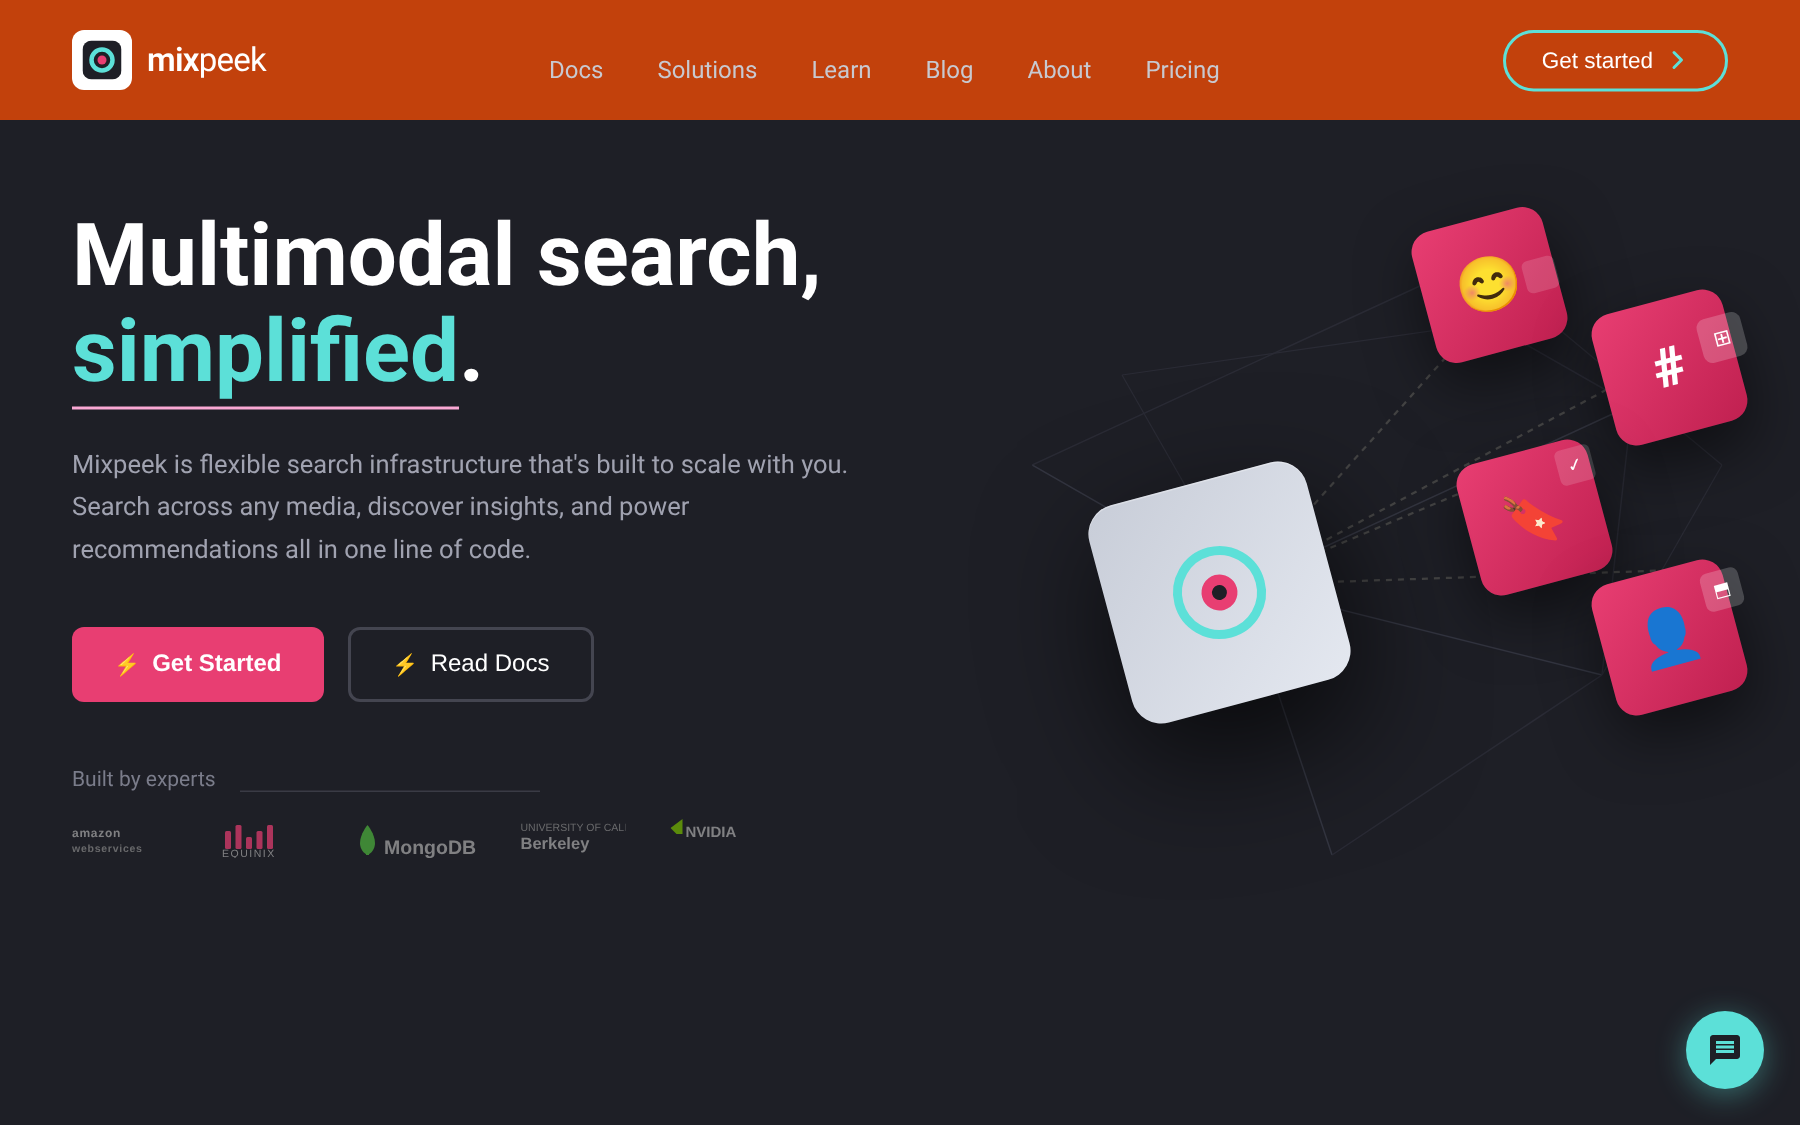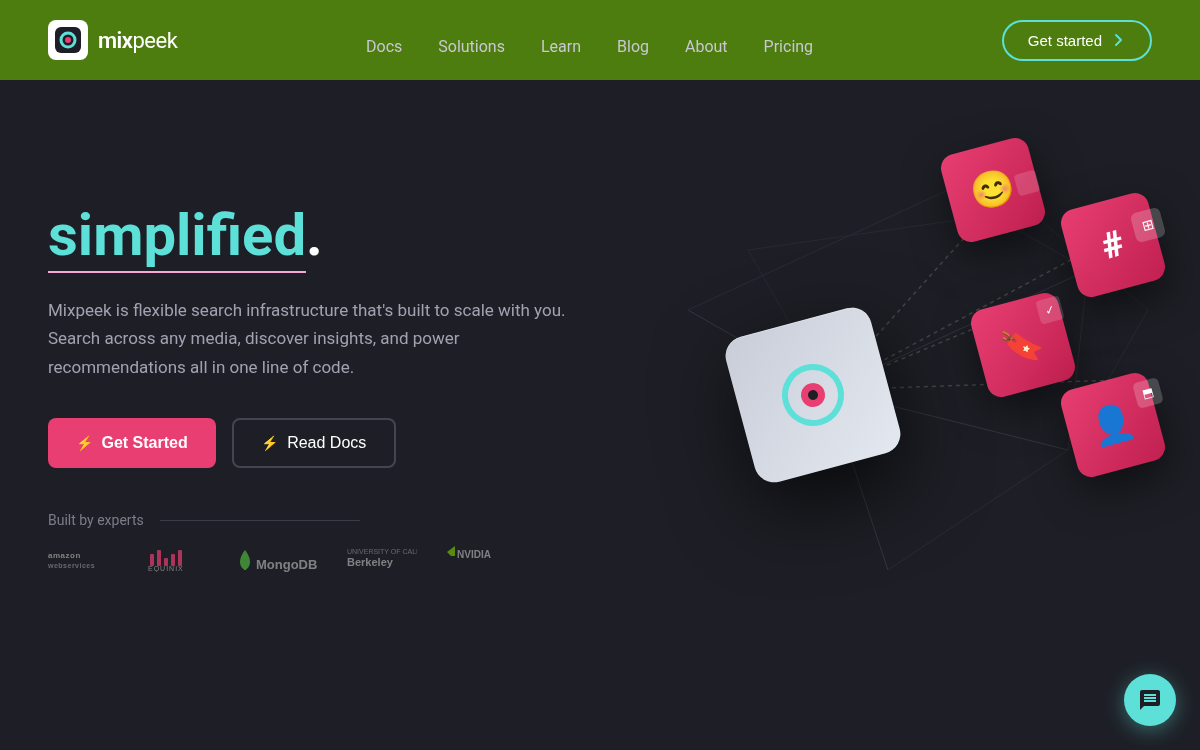--- a/index.html
+++ b/index.html
@@ -12,21 +12,21 @@
       overflow: hidden;
     }
 
     
     .navbar {
       display: flex;
       align-items: center;
       justify-content: space-between;
       padding: 0 48px;
       height: 80px;
-      background-color: #4d7c0f;
+      background-color: #c2410c;
     }
     .navbar-left {
       display: flex;
       align-items: center;
       gap: 10px;
     }
     .logo-icon {
       width: 40px;
       height: 40px;
       background: #ffffff;
@@ -153,21 +153,21 @@
     .btn-icon { font-size: 14px; }
 
     .built-by {
       margin-top: 4px;
     }
     .built-by-label {
       font-size: 14px;
       color: #7a7c8a;
       margin-bottom: 16px;
       display: flex;
-      align-items: center;
+      align-items: flex-end;
       gap: 16px;
     }
     .built-by-label::after {
       content: '';
       display: block;
       height: 1px;
       width: 200px;
       background: #3a3b45;
     }
     .logos-row {
@@ -262,21 +262,21 @@
     <span>Get started</span>
     <svg viewBox="0 0 16 16" fill="none">
       <path d="M6 3l5 5-5 5" stroke="#5ce0d8" stroke-width="2" stroke-linecap="round" stroke-linejoin="round"></path>
     </svg>
   </button>
 </nav>
 
 <section class="hero">
   <div class="hero-left">
     <h1 class="hero-title">
-      <br>
+      <span>Multimodal search,</span><br>
       <span class="hero-title-accent hero-title-accent-underline">simplified</span><span class="hero-title-dot">.</span>
     </h1>
 
     <p class="hero-description">Mixpeek is flexible search infrastructure that's built to scale with you. Search across any media, discover insights, and power recommendations all in one line of code.</p>
 
     <div class="hero-buttons">
       <button class="btn-primary">
         <span class="btn-icon">⚡</span>
         <span>Get Started</span>
       </button>

